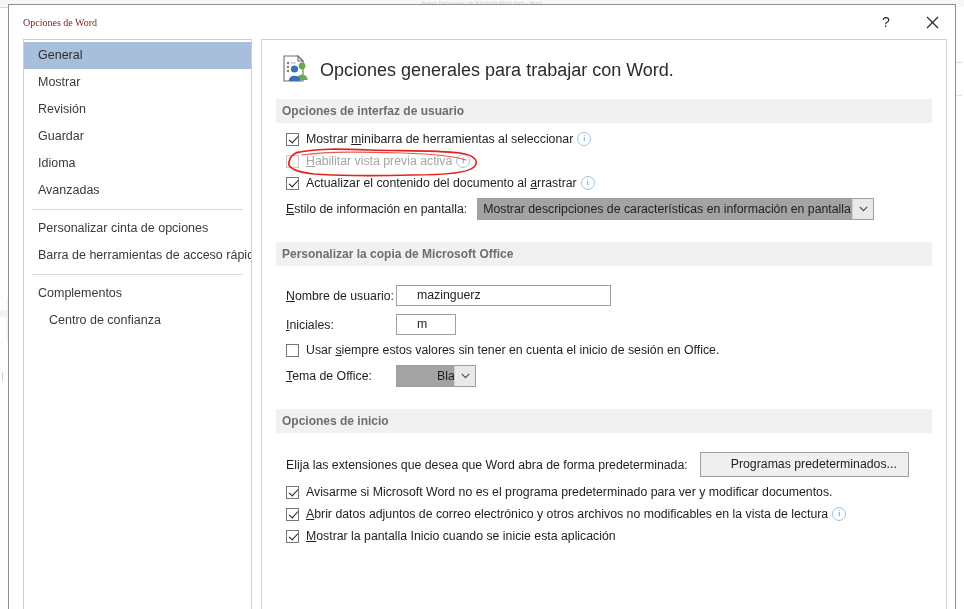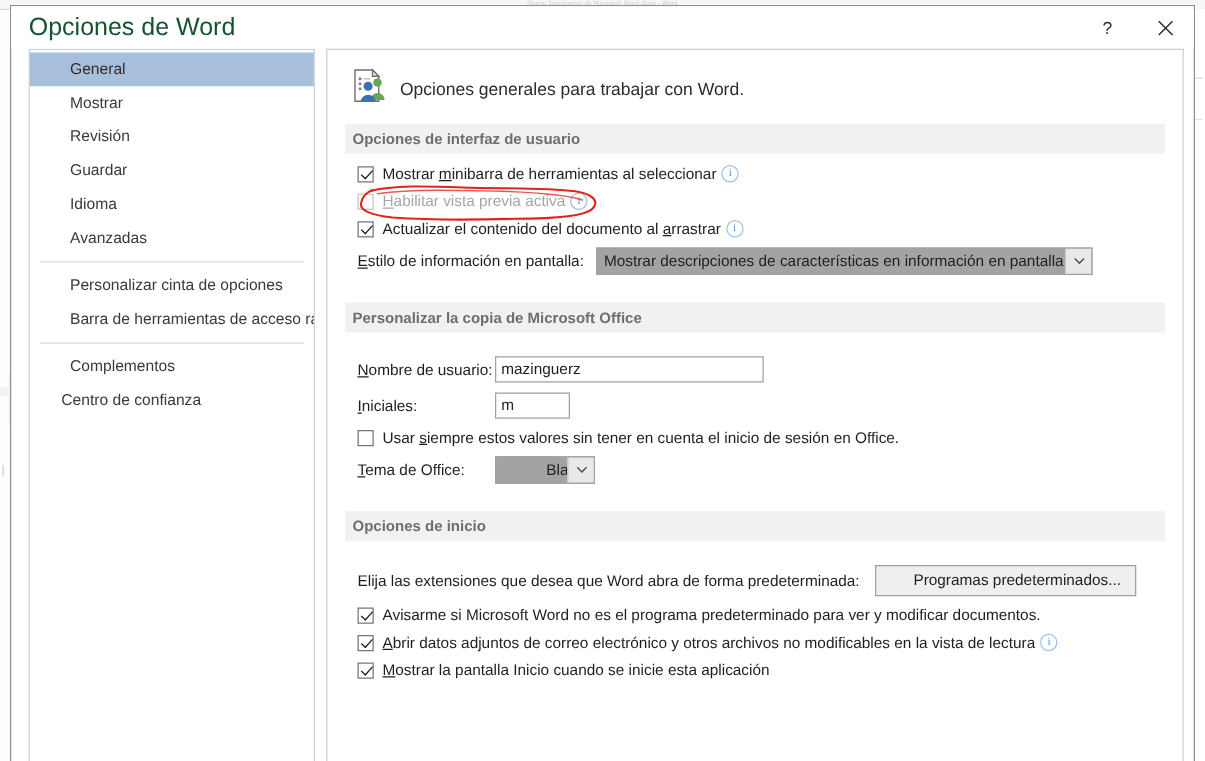--- a/index.html
+++ b/index.html
@@ -113,23 +113,23 @@
   }
   .dlg-titlebar {
     position: relative;
     height: 34px;
     background: #ffffff;
     display: flex;
     align-items: center;
   }
   .dlg-title {
     margin-left: 14px;
-    font-size: 20px;
-    color: #14532d;
-    font-family: Liberation Sans, sans-serif;
+    font-size: 10px;
+    color: #7f1d1d;
+    font-family: Liberation Serif, serif;
   }
   .dlg-caption-btns {
     position: absolute;
     right: 0;
     top: 0;
     display: flex;
     height: 34px;
   }
   .cap-btn {
     width: 46px;
@@ -156,21 +156,21 @@
     flex: 0 0 229px;
     border: 1px solid #cfcfcf;
     background: #ffffff;
     box-sizing: border-box;
     padding-top: 2px;
     height: 100%;
   }
   .nav-item {
     height: 27px;
     line-height: 27px;
-    padding-left: 32px;
+    padding-left: 14px;
     font-size: 12.5px;
     color: #3a3a3a;
     cursor: default;
     white-space: nowrap;
     overflow: hidden;
   }
   .nav-item.selected {
     background: #a8bfdc;
     color: #2e2e2e;
   }
@@ -194,21 +194,21 @@
     overflow: hidden;
   }
 
   .pane-header {
     display: flex;
     align-items: center;
     gap: 10px;
     margin: 4px 0 12px 4px;
   }
   .pane-header-text {
-    font-size: 14px;
+    font-size: 18px;
     color: #2b2b2b;
   }
 
   .section-band {
     background: #f1f1f1;
     color: #6e6e6e;
     font-size: 12px;
     font-weight: bold;
     padding: 5px 8px 5px 6px;
     margin-bottom: 9px;
@@ -274,21 +274,21 @@
   .field-label {
     font-size: 12.3px;
     color: #1f1f1f;
   }
 
   .textbox {
     border: 1px solid #a0a0a0;
     background: #ffffff;
     height: 21px;
     line-height: 21px;
-    padding: 0 4px;
+    padding: 0 20px;
     font-size: 12.3px;
     color: #1f1f1f;
     box-sizing: border-box;
     font-family: "Liberation Sans", sans-serif;
     outline: none;
   }
 
   .combo {
     display: inline-flex;
     align-items: stretch;

